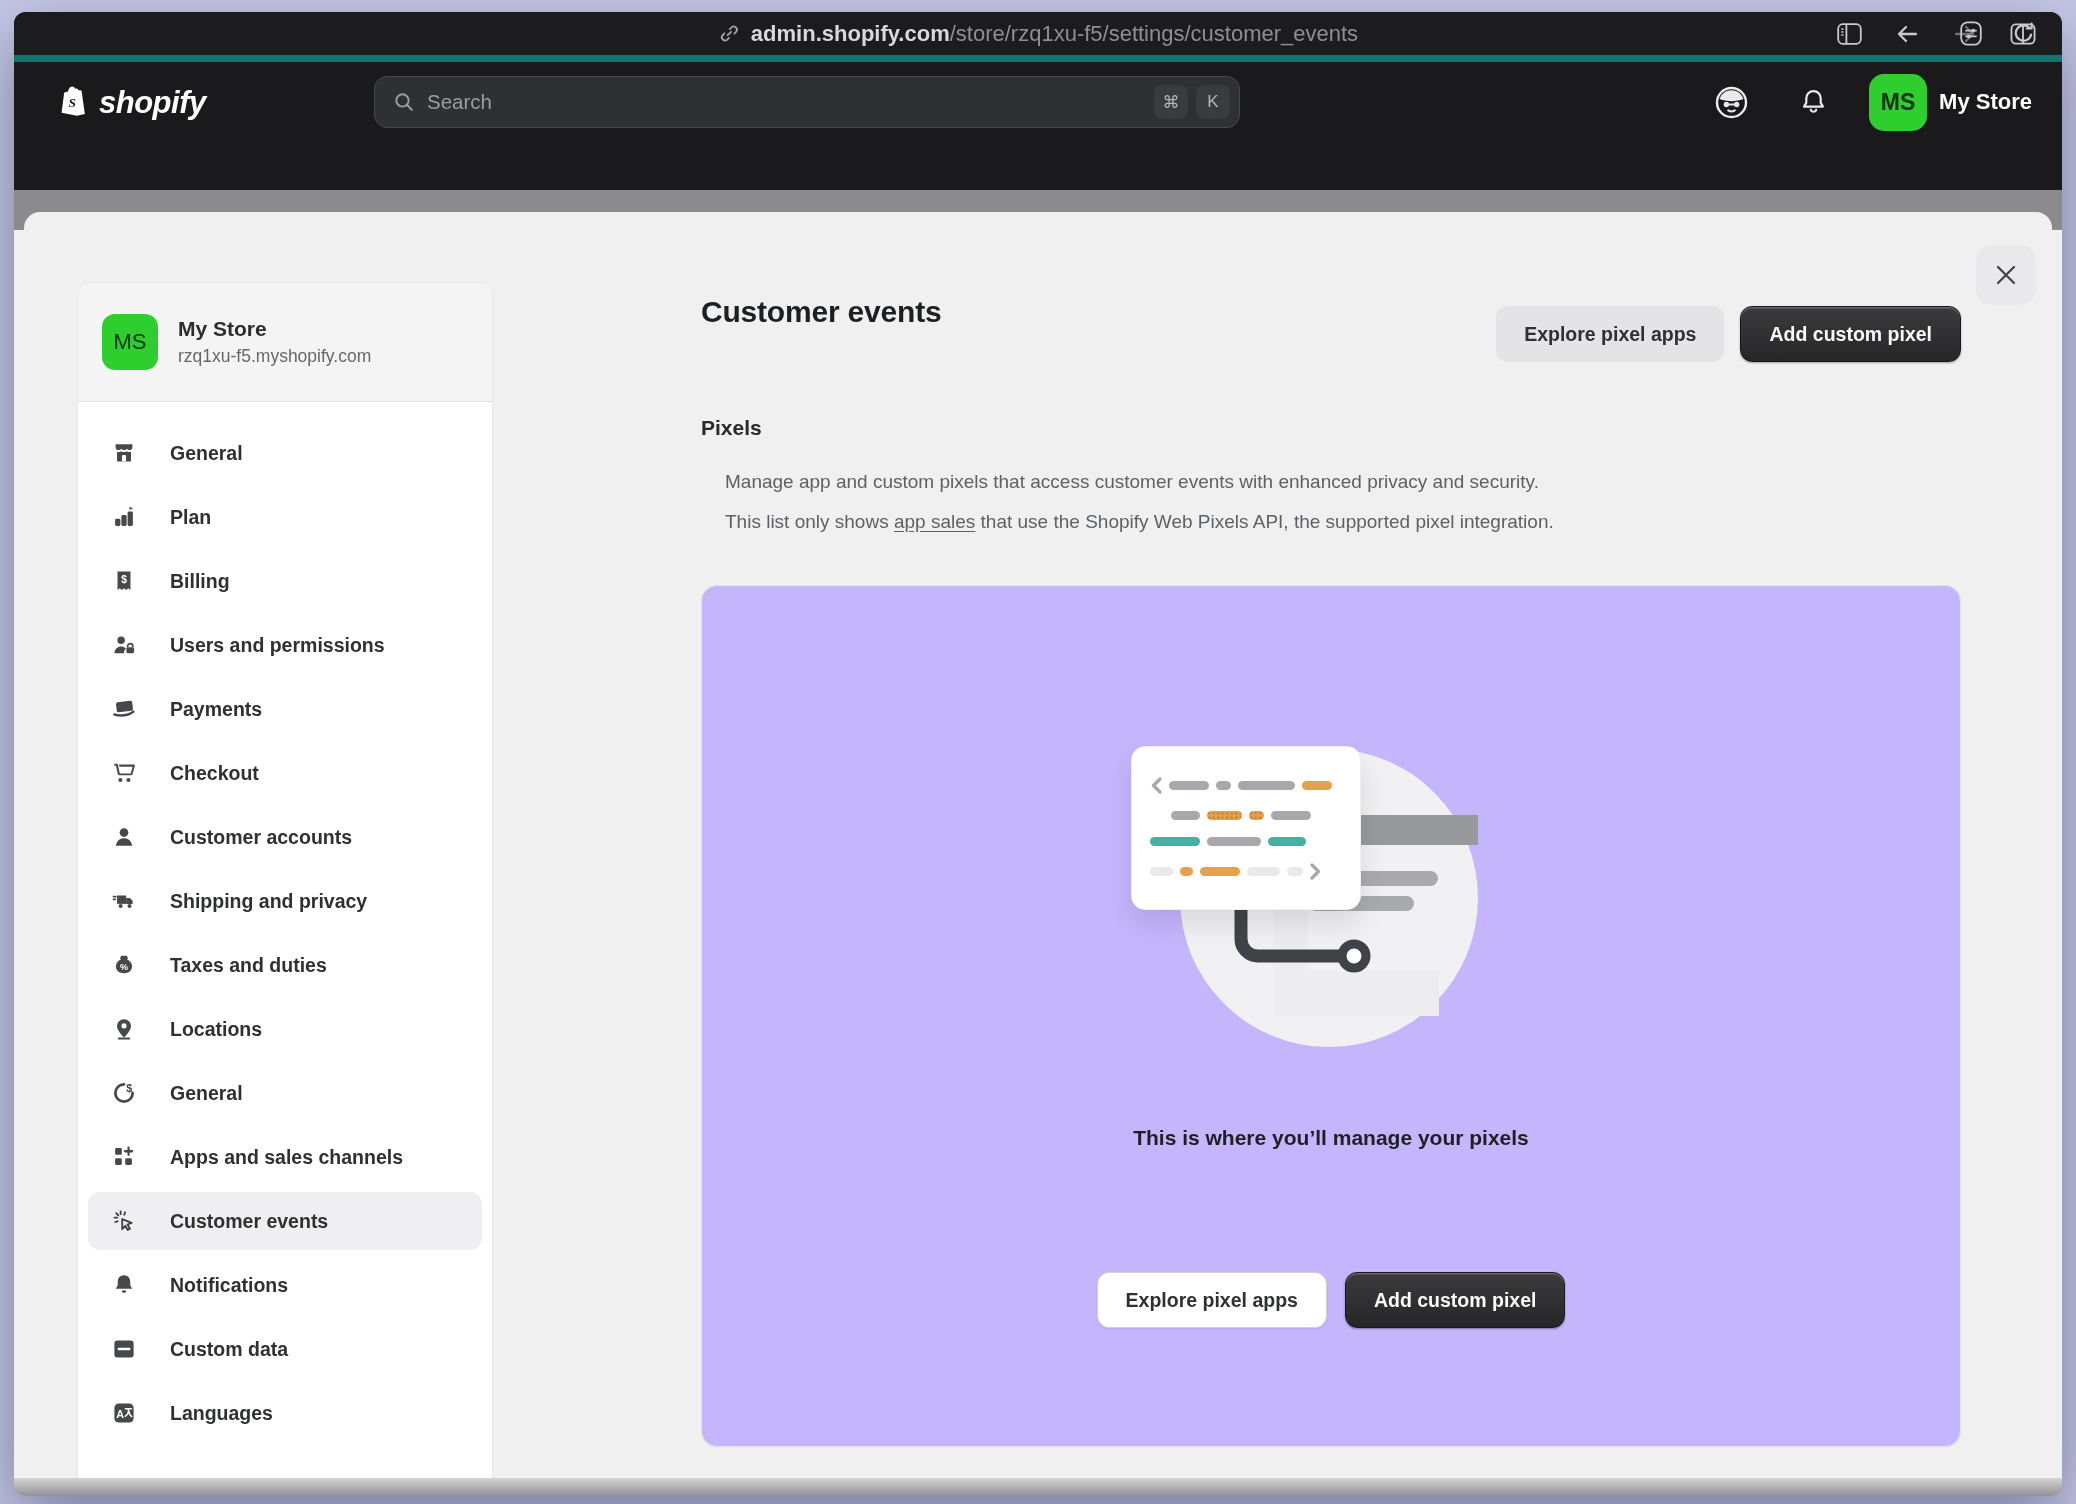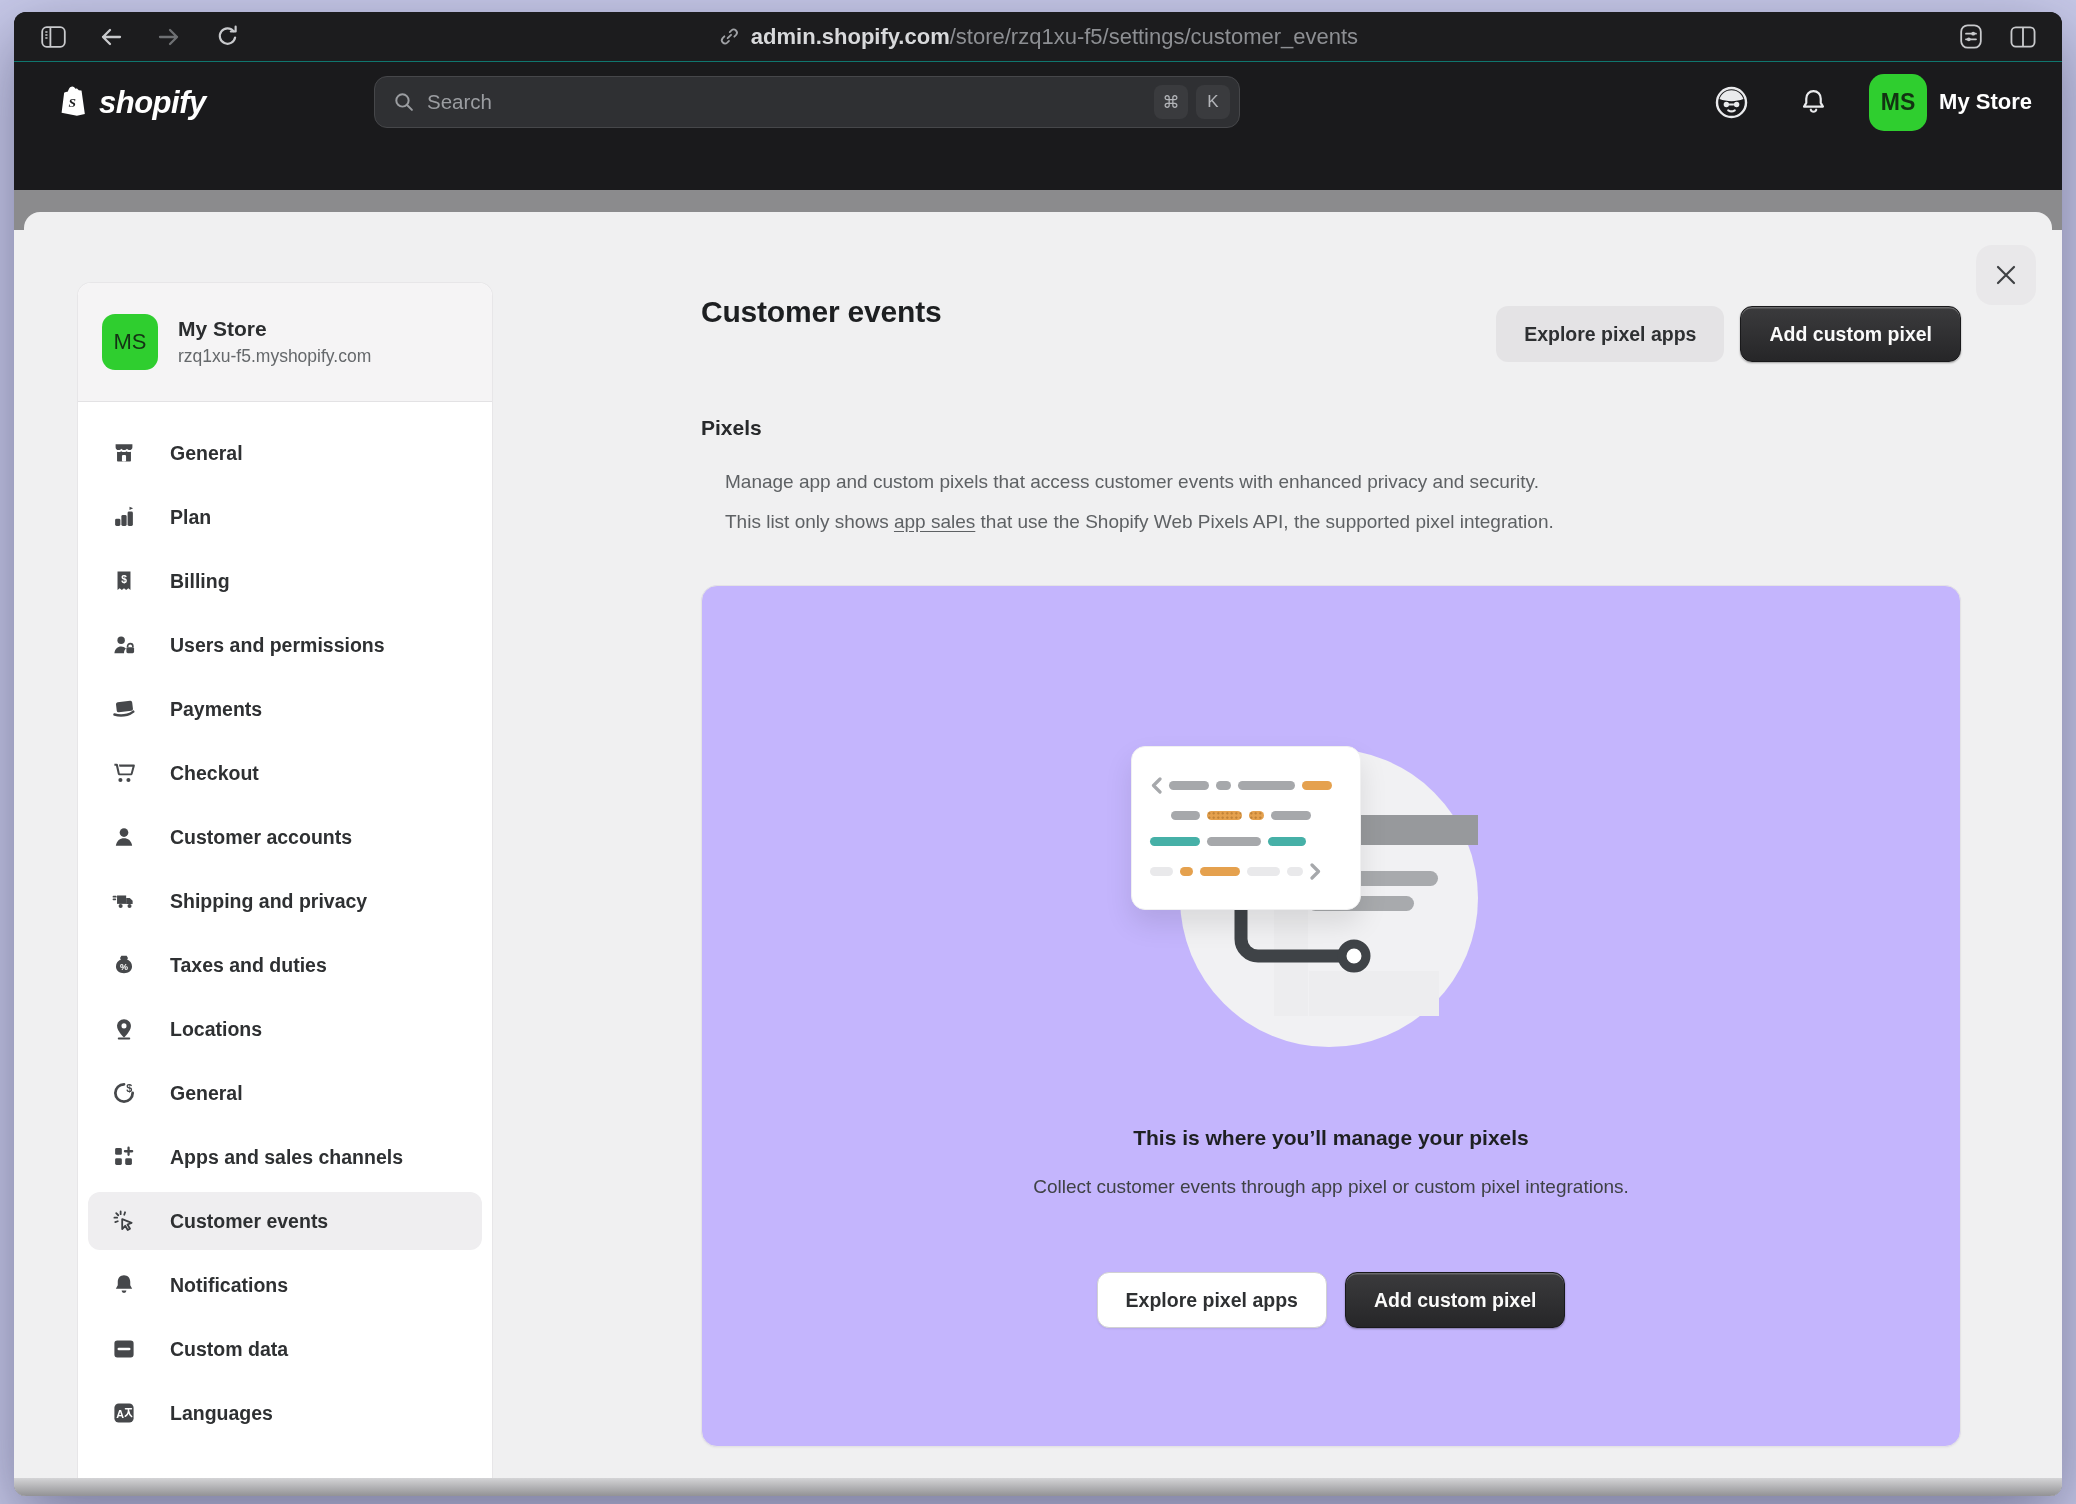--- a/index.html
+++ b/index.html
@@ -15,22 +15,22 @@
   
   .window {
     position:absolute; left:14px; top:12px; width:2048px; height:1484px;
     border-radius:12px; overflow:hidden; background:#1a1a1c;
     box-shadow:0 24px 70px rgba(25,25,60,.45);
     display:flex; flex-direction:column;
   }
 
   
   .chrome {
-    height:50px; background:#1c1c1e; border-bottom:1px solid #0f766e;
-    display:flex; align-items:center; padding:0 26px; position:relative; flex:none;
+    height:50px; background:#1c1c1e; border-bottom:7px solid #0f766e;
+    display:flex; align-items:center; padding:0 26px; position:relative; flex:none;justify-content:flex-end;
   }
   .chrome-left { display:flex; align-items:center; gap:32px; }
   .chrome-btn { width:26px; height:26px; display:flex; align-items:center; justify-content:center; }
   .url-cluster {
     position:absolute; left:50%; top:0; height:100%; transform:translateX(-50%);
     display:flex; align-items:center; gap:10px; white-space:nowrap;
   }
   .url-text { font-size:22px; }
   .url-domain { color:#d8d9db; font-weight:700; }
   .url-path  { color:#8d8f93; font-weight:400; }
@@ -520,21 +520,20 @@
                 <span class="cp cp-light" style="width:33px"></span>
                 <span class="cp cp-light" style="width:16px"></span>
                 <svg width="12" height="17" viewBox="0 0 12 17">
                     <path d="M2 2l6.5 6.5L2 15" stroke="#a6a8ab" stroke-width="3.2" fill="none" stroke-linecap="round" stroke-linejoin="round"></path>
                   </svg>
               </div>
             </div>
           </div>
 
           <div class="empty-heading">This is where you’ll manage your pixels</div>
-          <div class="empty-body">Collect customer events through app pixel or custom pixel integrations.</div>
           <div class="empty-actions">
             <button class="btn btn-white">Explore pixel apps</button>
             <button class="btn btn-dark">Add custom pixel</button>
           </div>
         </div>
       </div>
 
     </div>
   </div>
 </div>

